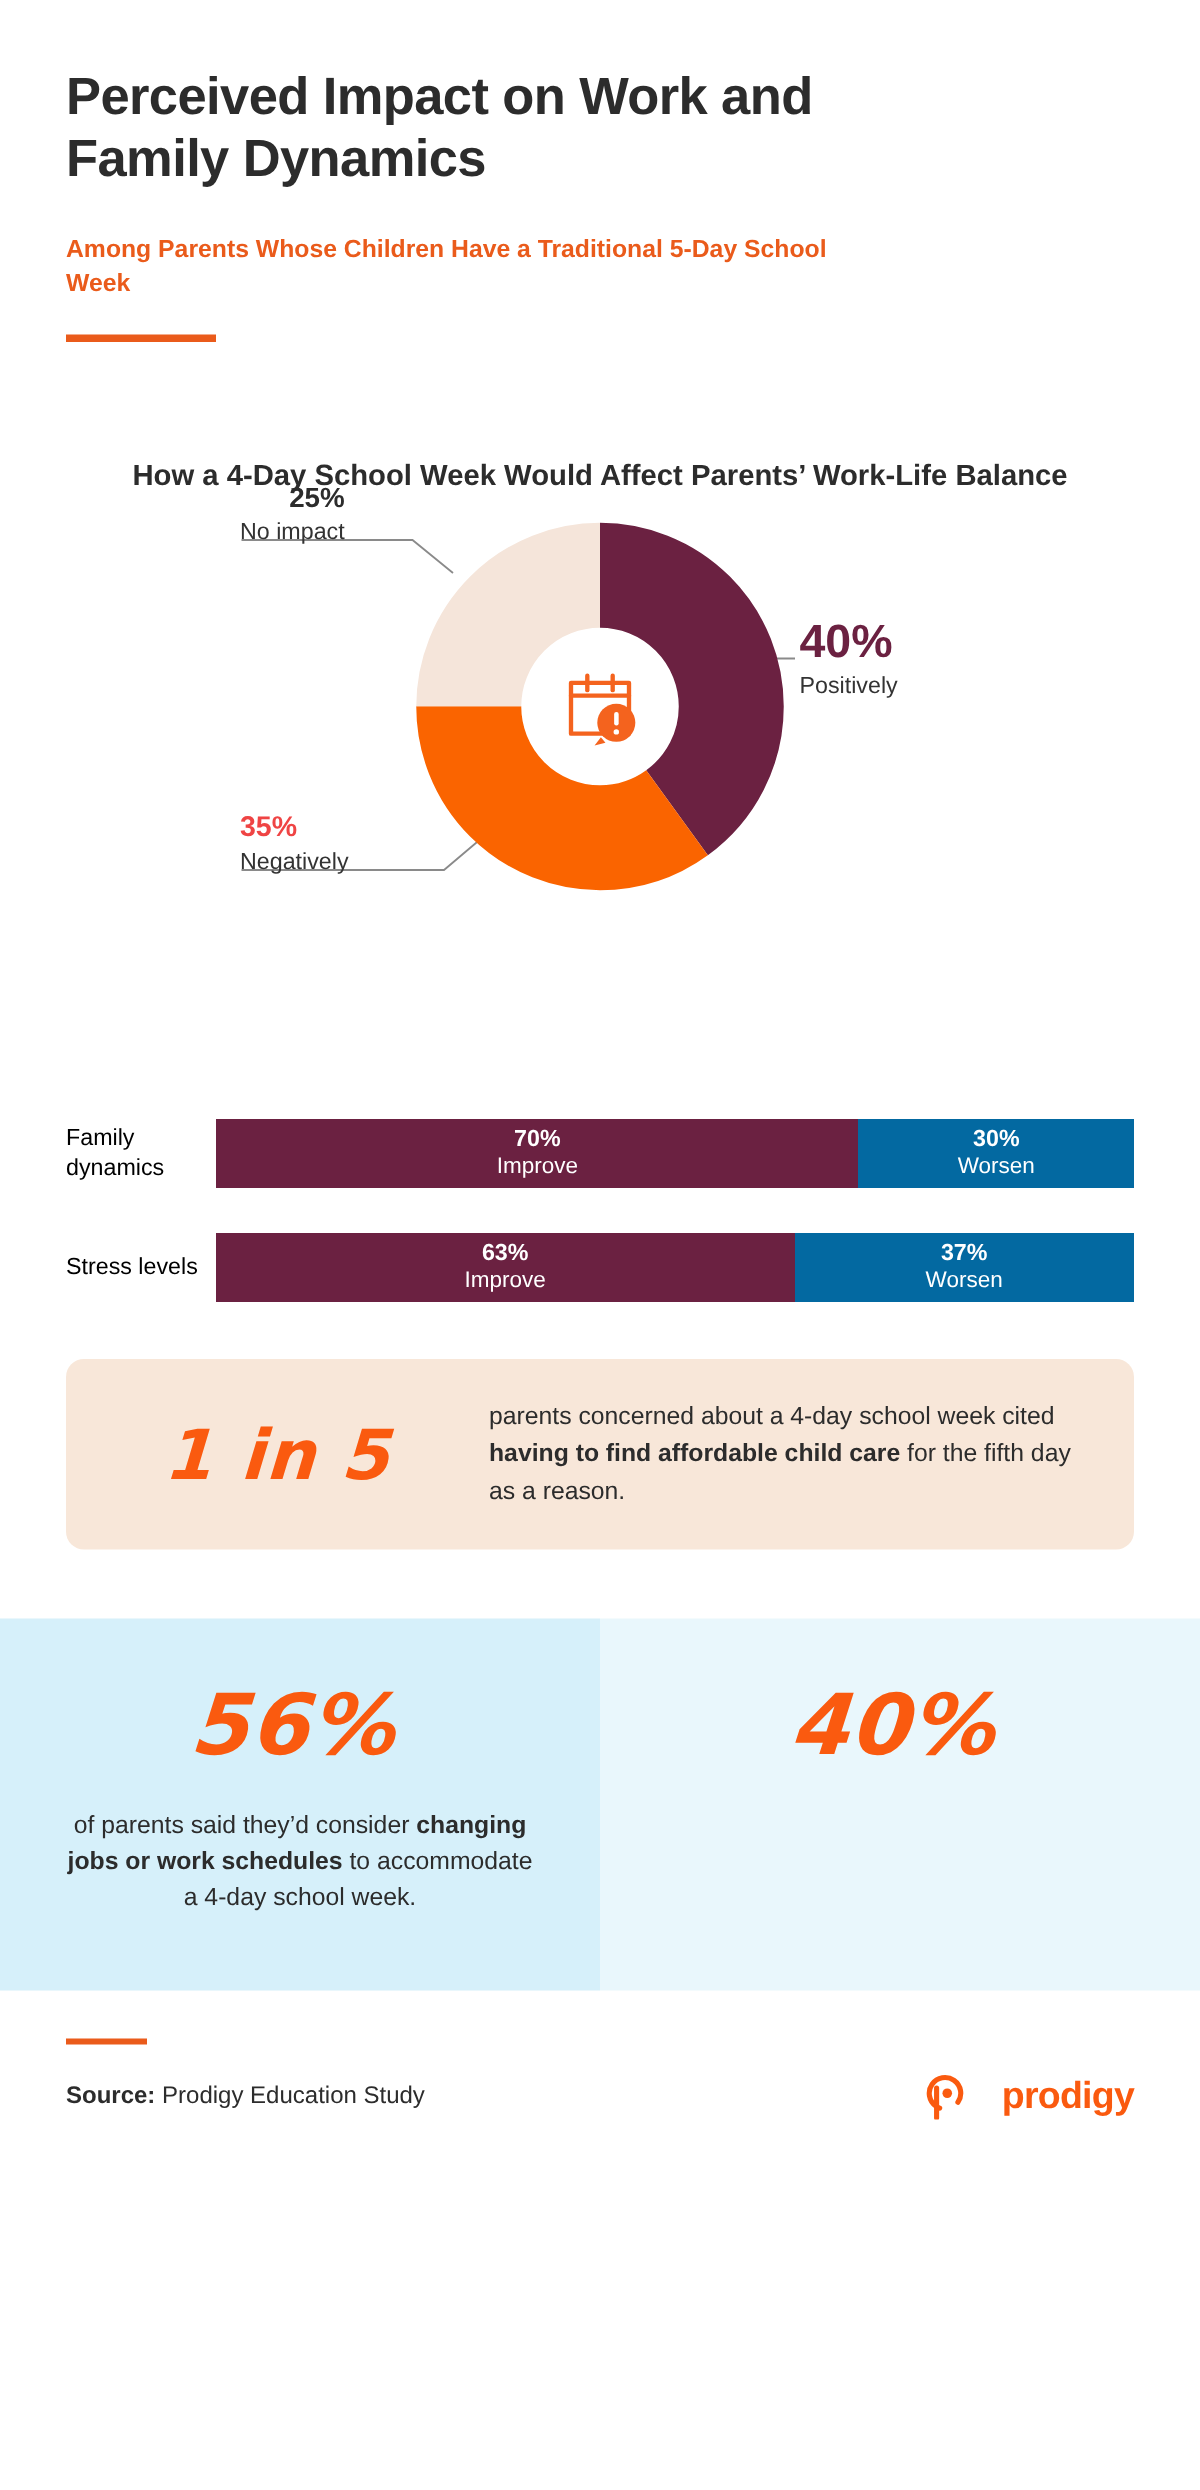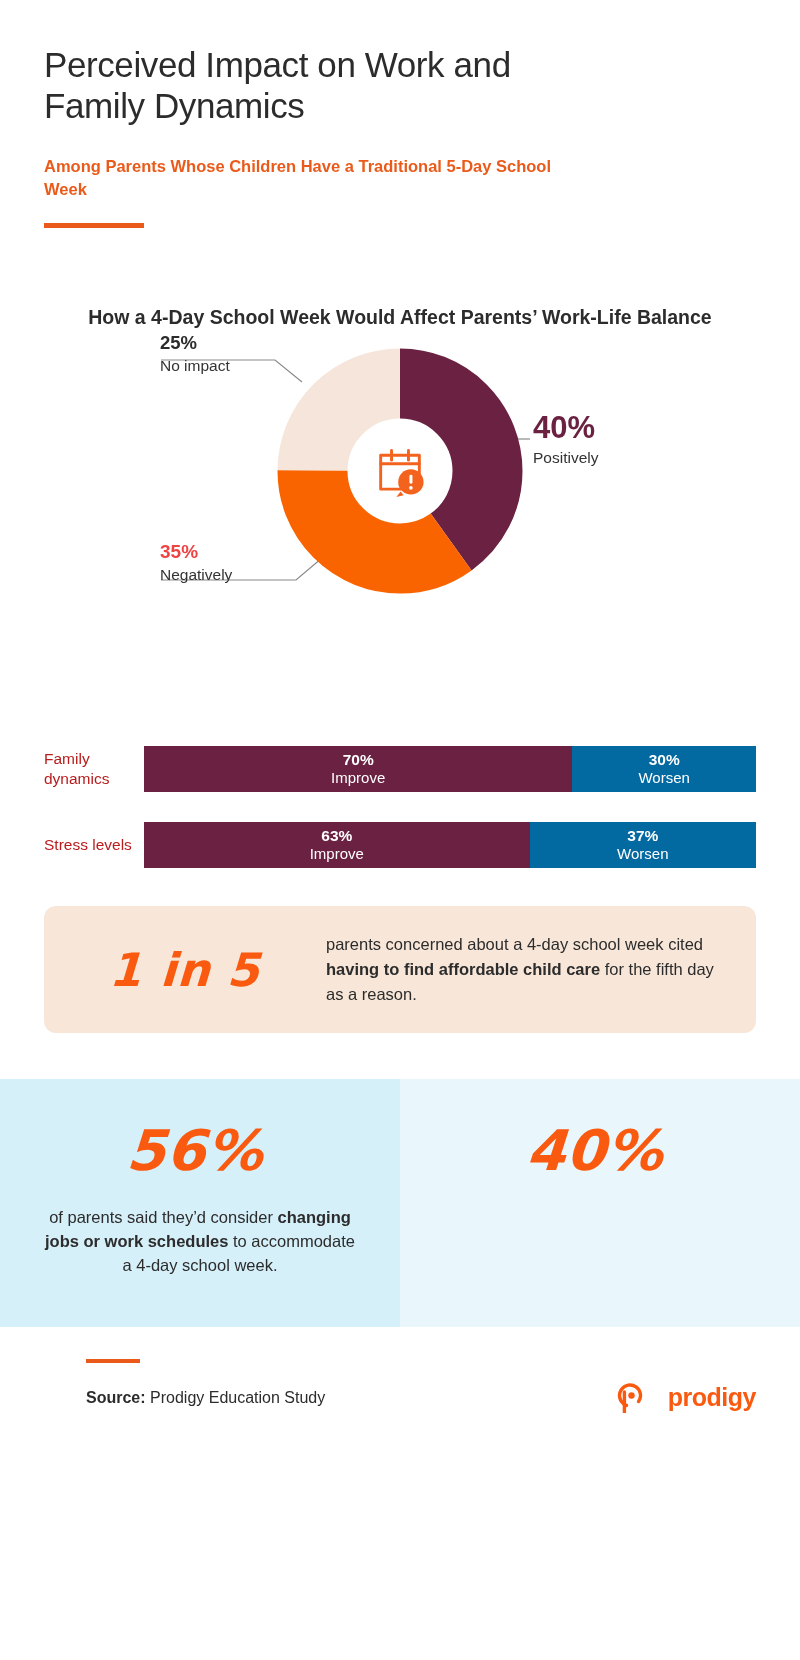--- a/index.html
+++ b/index.html
@@ -10,21 +10,21 @@
     font-family: "Liberation Sans", sans-serif;
     color: #2b2b2b;
     overflow: hidden;
   }
   .page { position: relative; width: 800px; height: 1660px; background: #fff; }
 
   
   .header { padding: 44px 44px 0 44px; }
   .main-title {
     font-size: 35px;
-    font-weight: normal;
+    font-weight: bold;
     line-height: 1.18;
     letter-spacing: -0.4px;
     color: #2c2c2c;
     max-width: 560px;
   }
   .subtitle {
     margin-top: 28px;
     font-size: 16.5px;
     font-weight: bold;
     line-height: 1.42;
@@ -62,42 +62,42 @@
     position: absolute;
     left: 50%; top: 50%;
     transform: translate(-50%, -50%);
     width: 58px; height: 58px;
   }
 
   .lbl { position: absolute; }
   .lbl .pct { font-weight: bold; line-height: 1.05; }
   .lbl .nm { font-size: 15.5px; line-height: 1.35; margin-top: 3px; color: #333; }
 
-  .lbl-noimpact { left: 160px; top: 29px; }
+  .lbl-noimpact { left: 160px; top: 18px; text-align: right; }
   .lbl-noimpact .pct { font-size: 18.5px; color: #2c2c2c; }
 
   .lbl-negative { left: 160px; top: 238px; }
   .lbl-negative .pct { font-size: 19px; color: #ef4444; }
 
   .lbl-positive { left: 533px; top: 108px; }
   .lbl-positive .pct { font-size: 31px; color: #6B2141; }
   .lbl-positive .nm { text-align: left; }
 
   .leader { position: absolute; stroke: #8a8a8a; stroke-width: 1.2; fill: none; }
 
   
   .bars-block { margin-top: 10px; }
   .bars-wrap { margin-top: 42px; padding: 0 44px 0 44px; }
   .bar-row { display: flex; align-items: center; margin-bottom: 30px; }
   .bar-label {
     width: 100px;
     flex: 0 0 100px;
     font-size: 15.5px;
     line-height: 1.3;
-    color: #b91c1c;
+    color: #000000;
     padding-right: 12px;
   }
   .bar-track { flex: 1; display: flex; height: 46px; }
   .seg {
     display: flex;
     flex-direction: column;
     align-items: center;
     justify-content: center;
     color: #fff;
   }
@@ -152,21 +152,21 @@
   }
   .panel-text {
     margin-top: 26px;
     font-size: 16.5px;
     line-height: 1.46;
     color: #2c2c2c;
   }
   .panel-text b { font-weight: bold; }
 
   
-  .footer { padding: 32px 44px 0 44px; margin-left: 42px; }
+  .footer { padding: 32px 44px 0 44px; }
   .footer-rule { width: 54px; height: 4px; background: #EA5B1B; }
   .footer-row {
     margin-top: 20px;
     display: flex;
     align-items: center;
     justify-content: space-between;
   }
   .source { font-size: 16px; color: #2c2c2c; }
   .source b { font-weight: bold; }
   .logo { display: flex; align-items: center; gap: 24px; }

